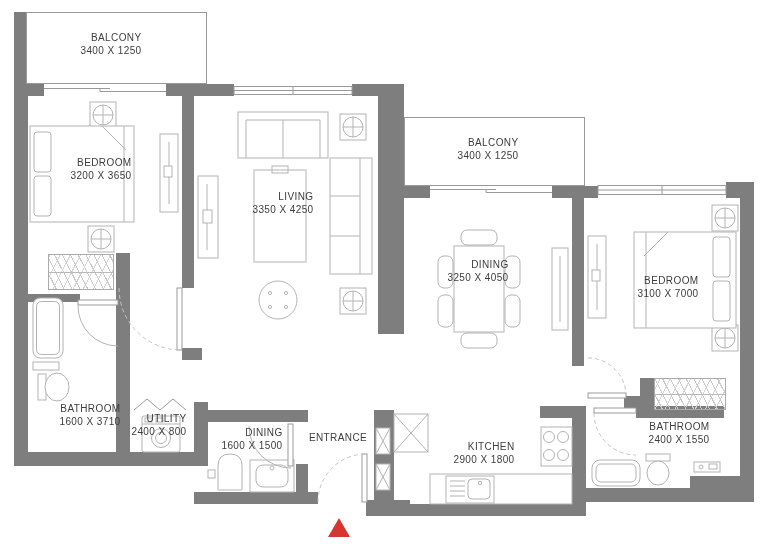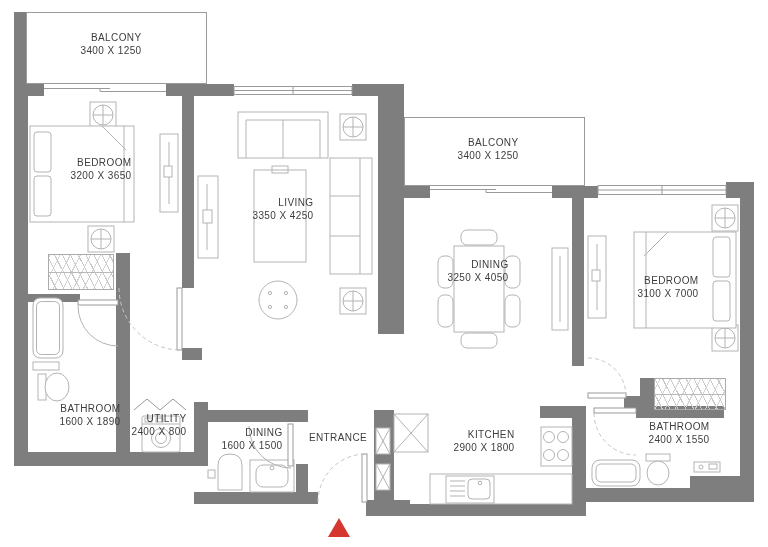--- a/index.html
+++ b/index.html
@@ -293,53 +293,53 @@
   </svg>
 
   <div class="lbl" style="left:111px;top:31px">
     <span>BALCONY</span>
       <span>3400 X 1250</span>
   </div>
   <div class="lbl" style="left:101px;top:156px">
     <span>BEDROOM</span>
       <span>3200 X 3650</span>
   </div>
-  <div class="lbl" style="left:283px;top:196px">
+  <div class="lbl" style="left:283px;top:190px">
     <span>LIVING</span>
       <span>3350 X 4250</span>
   </div>
   <div class="lbl" style="left:488px;top:136px">
     <span>BALCONY</span>
       <span>3400 X 1250</span>
   </div>
   <div class="lbl" style="left:478px;top:258px">
     <span>DINING</span>
       <span>3250 X 4050</span>
   </div>
   <div class="lbl" style="left:668px;top:274px">
     <span>BEDROOM</span>
       <span>3100 X 7000</span>
   </div>
   <div class="lbl" style="left:90px;top:402px">
     <span>BATHROOM</span>
-      <span>1600 X 1890</span>
+      <span>1600 X 3710</span>
   </div>
   <div class="lbl" style="left:159px;top:412px">
     <span>UTILITY</span>
       <span>2400 X 800</span>
   </div>
   <div class="lbl" style="left:252px;top:426px">
     <span>DINING</span>
       <span>1600 X 1500</span>
   </div>
   <div class="lbl" style="left:338px;top:431px">
     <span>ENTRANCE</span>
       <span></span>
   </div>
-  <div class="lbl" style="left:484px;top:428px">
+  <div class="lbl" style="left:484px;top:440px">
     <span>KITCHEN</span>
       <span>2900 X 1800</span>
   </div>
   <div class="lbl" style="left:679px;top:420px">
     <span>BATHROOM</span>
       <span>2400 X 1550</span>
   </div>
 
   <div class="tri"></div>
 </div>

